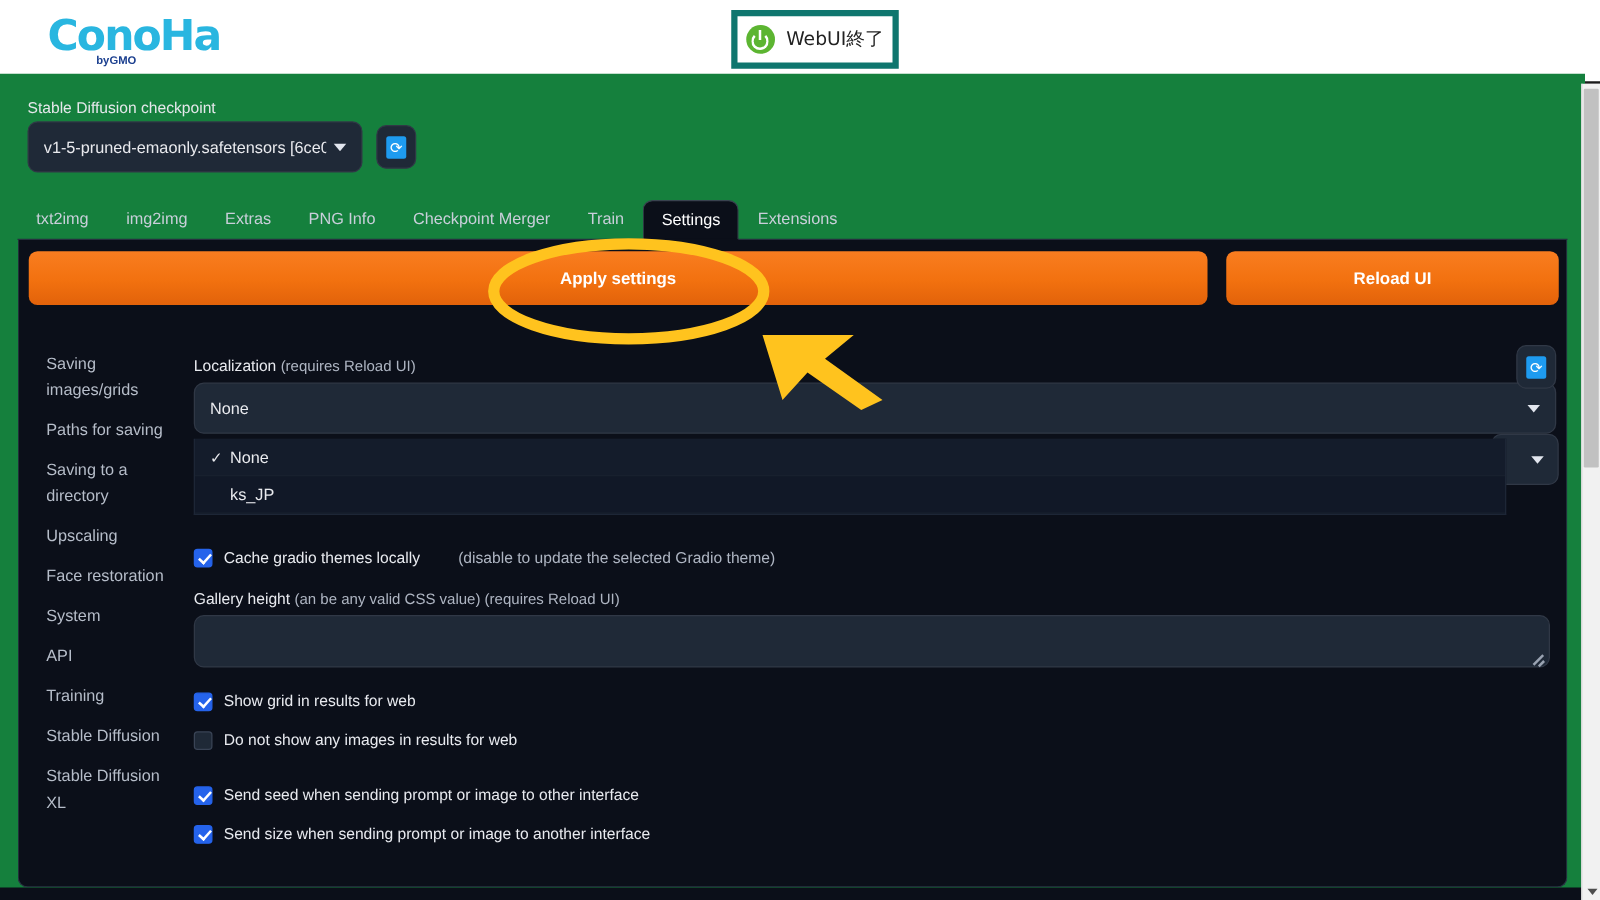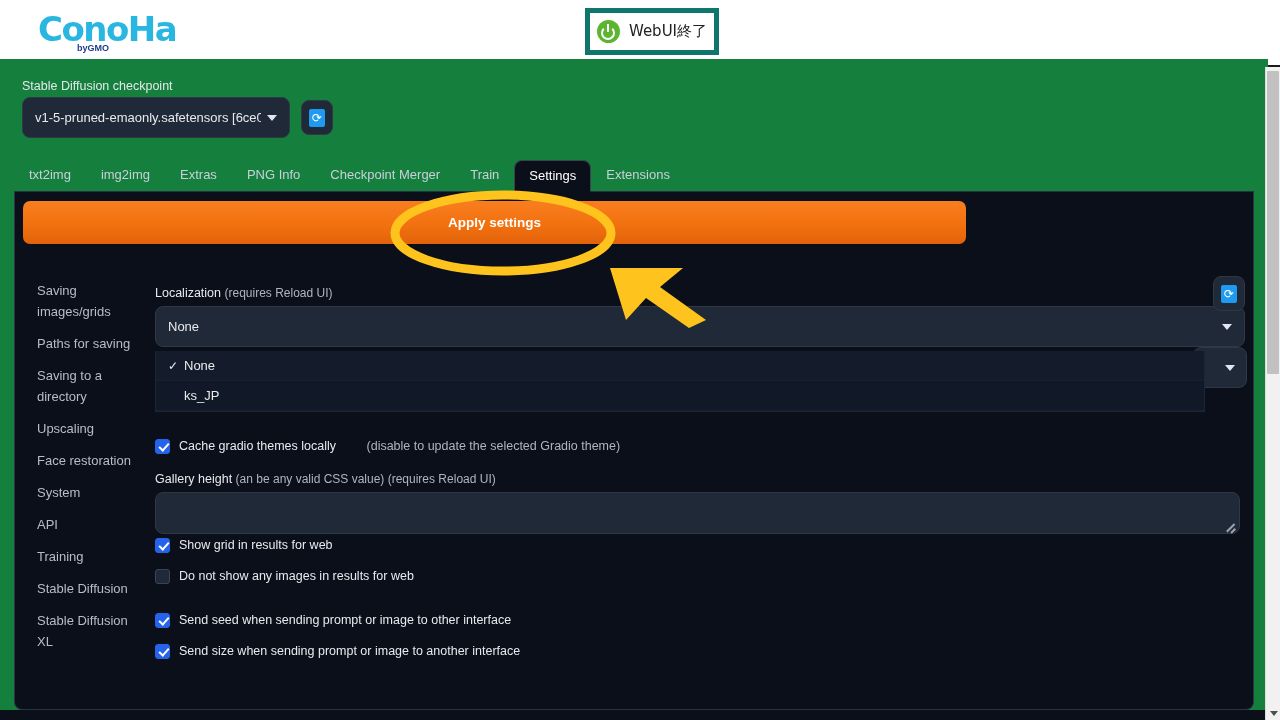--- a/index.html
+++ b/index.html
@@ -364,20 +364,21 @@
     <div class="tab">Checkpoint Merger</div>
     <div class="tab">Train</div>
     <div class="tab active">Settings</div>
     <div class="tab">Extensions</div>
   </div>
 
   <div class="panel">
 
     <div class="btn-row">
       <div class="orange-btn apply">Apply settings</div>
+      <div class="orange-btn reload">Reload UI</div>
     </div>
 
     <div class="settings-body">
 
       <div class="sidebar">
         <div class="side-item">Saving images/grids</div>
         <div class="side-item">Paths for saving</div>
         <div class="side-item">Saving to a directory</div>
         <div class="side-item">Upscaling</div>
         <div class="side-item">Face restoration</div>
@@ -433,21 +434,21 @@
           <span>Gallery height</span>
           <span class="hint">(an be any valid CSS value) (requires Reload UI)</span>
         </div>
 
         <div class="ta-wrap">
           <div class="gallery-ta">
             <div class="resize-handle"></div>
           </div>
         </div>
 
-        <div style="" class="cb-row">
+        <div style="margin-top:16px" class="cb-row">
           <div class="cb on"></div>
           <div class="cb-label">Show grid in results for web</div>
         </div>
 
         <div style="margin-top:9px" class="cb-row">
           <div class="cb"></div>
           <div class="cb-label">Do not show any images in results for web</div>
         </div>
 
         <div style="margin-top:22px" class="cb-row">

